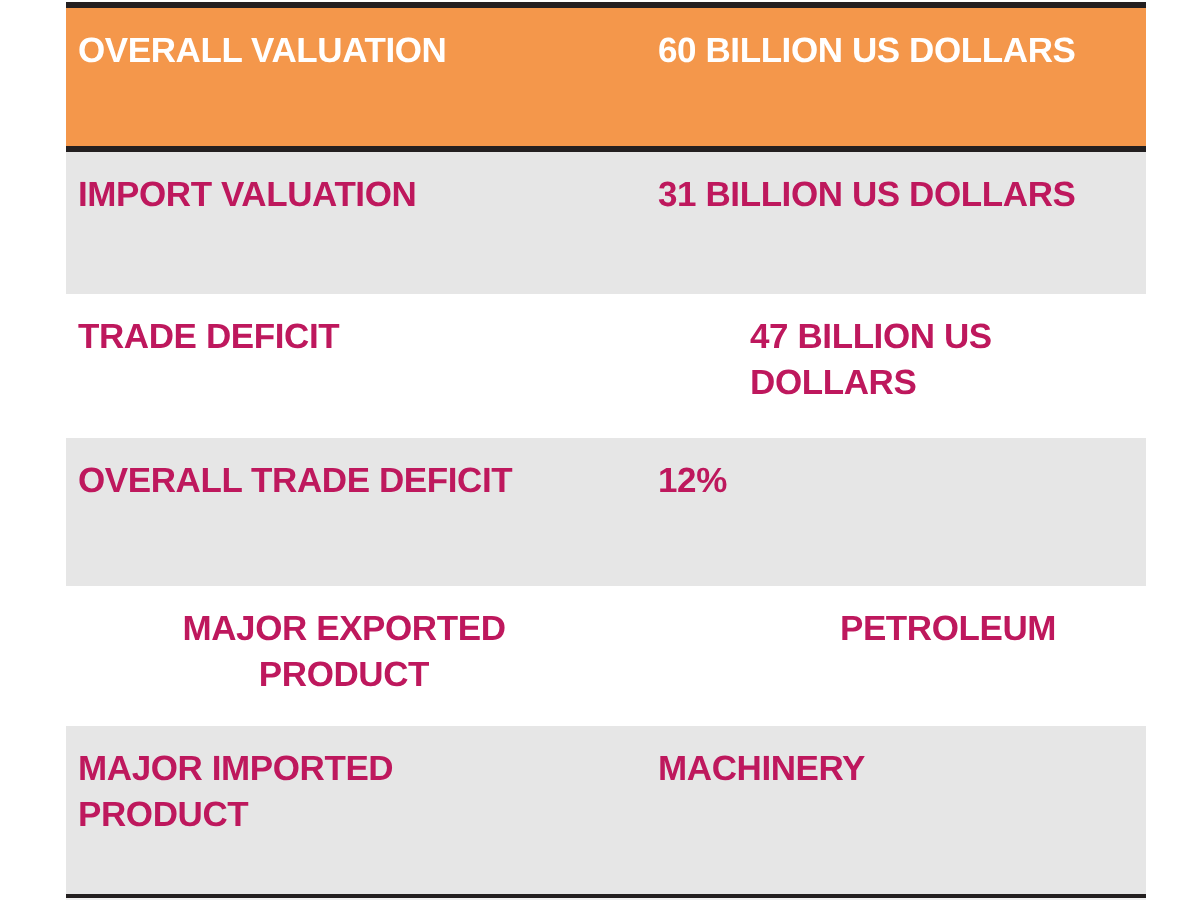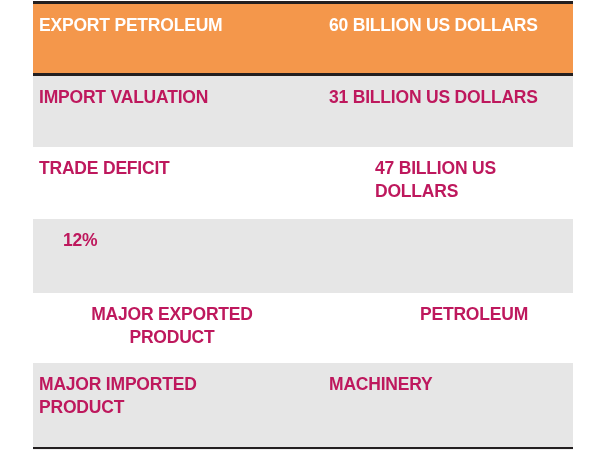--- a/index.html
+++ b/index.html
@@ -92,35 +92,36 @@
 </head>
 <body>
 
 <div class="page">
 
   <div class="table-wrap">
 
     <div class="rule-top"></div>
 
     <div class="row row-header">
-      <div class="cell cell-label">EXPORT PETROLEUM</div>
+      <div class="cell cell-label">OVERALL VALUATION</div>
       <div class="cell cell-value">60 BILLION US DOLLARS</div>
     </div>
 
     <div class="row row-shade r2">
       <div class="cell cell-label">IMPORT VALUATION</div>
       <div class="cell cell-value">31 BILLION US DOLLARS</div>
     </div>
 
     <div class="row row-plain r3">
       <div class="cell cell-label">TRADE DEFICIT</div>
       <div class="cell cell-value">47 BILLION US DOLLARS</div>
     </div>
 
     <div class="row row-shade r4">
+      <div class="cell cell-label">OVERALL TRADE DEFICIT</div>
       <div class="cell cell-value">12%</div>
     </div>
 
     <div class="row row-plain r5">
       <div class="cell cell-label">MAJOR EXPORTED
 PRODUCT</div>
       <div class="cell cell-value">PETROLEUM</div>
     </div>
 
     <div class="row row-shade r6">

